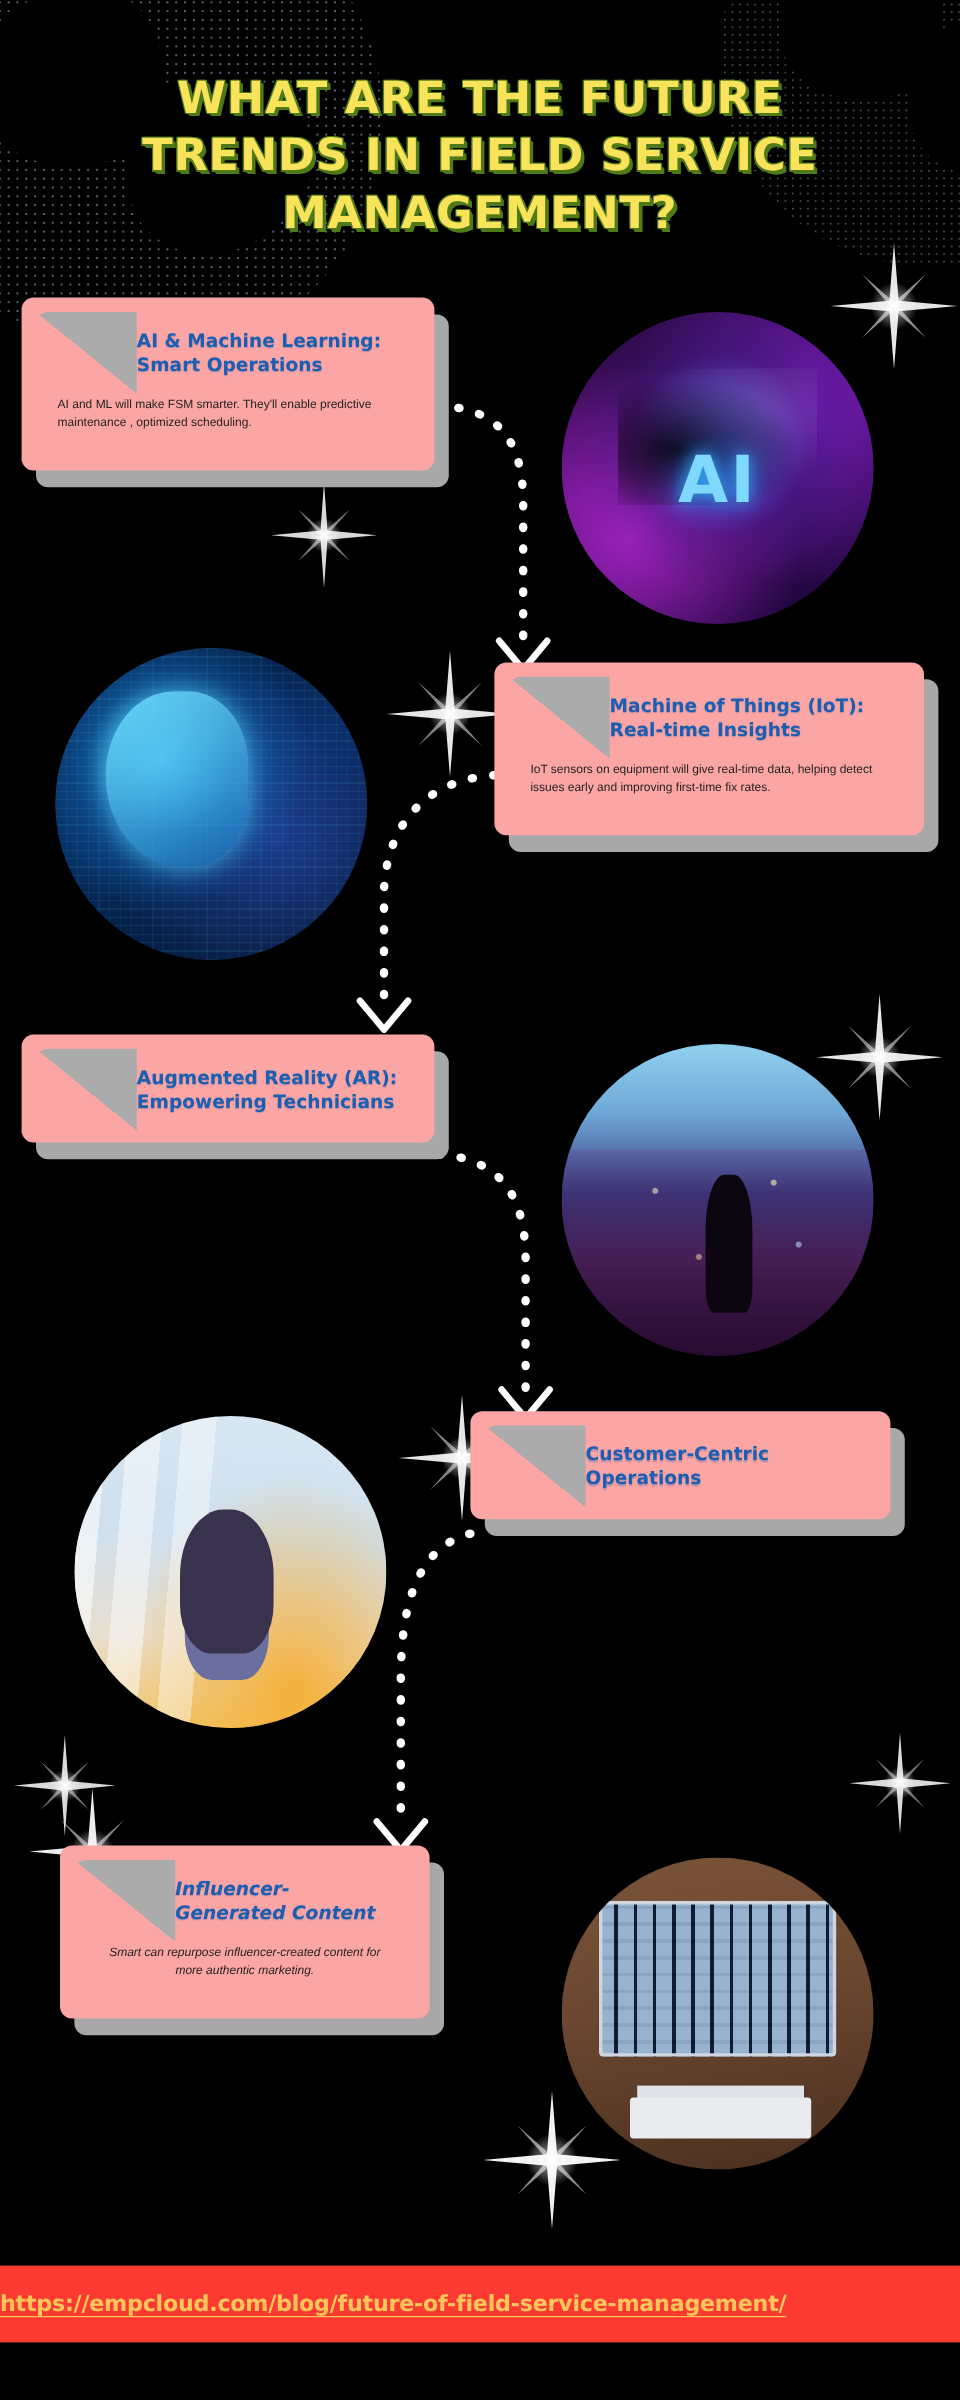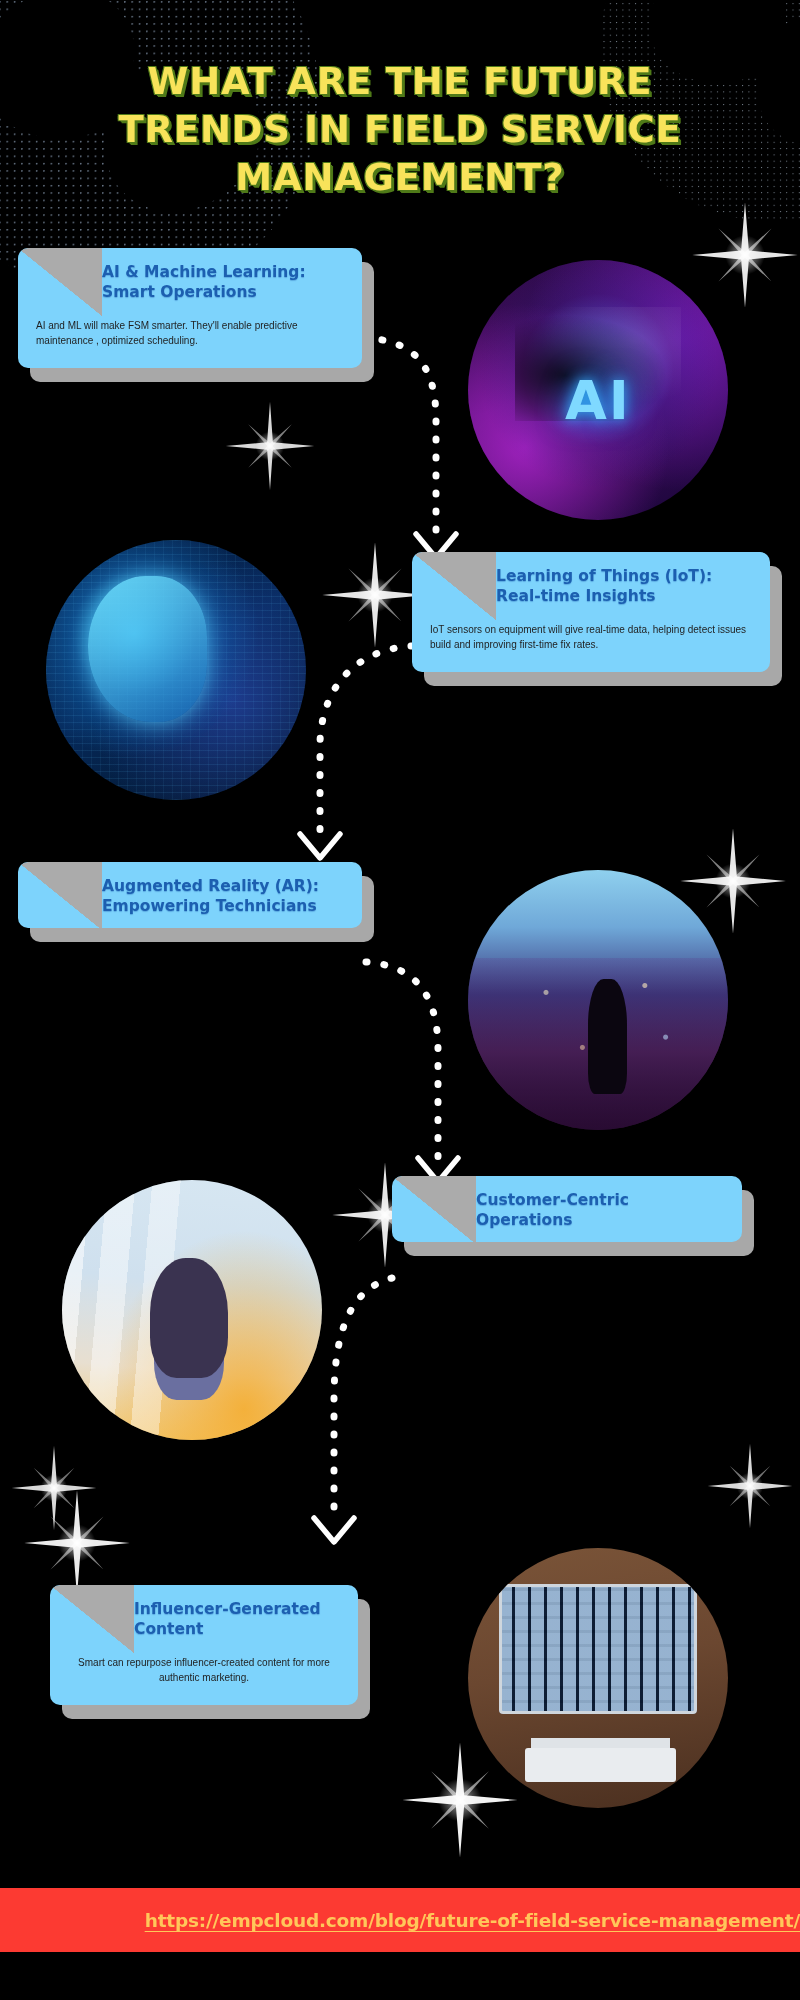--- a/index.html
+++ b/index.html
@@ -58,25 +58,25 @@
   .card-shadow {
     position:absolute;
     left:12px; top:14px;
     width:100%; height:100%;
     background:#a8a8a8;
     border-radius:10px;
     z-index:0;
   }
   .card-body {
     position:relative;
-    background:#7dd3fc;
+    background:#fca5a5;
     border-radius:10px;
     z-index:1;
     overflow:hidden;
-    padding:0;
+    padding:12px;
   }
   .card-head {
     position:relative;
     min-height:66px;
     display:flex;
     align-items:center;
   }
   
   .fold {
     position:absolute; left:0; top:0;
@@ -103,21 +103,21 @@
     line-height:1.52;
     color:#1f1f1f;
   }
   .card-text.center { text-align:center; padding-left:24px; padding-right:24px; }
 
   
   #card-ai            { left:18px;  top:248px;  width:344px; }
   #card-iot           { left:412px; top:552px;  width:358px; }
   #card-ar            { left:18px;  top:862px;  width:344px;border-radius:10px; }
   #card-customer      { left:392px; top:1176px; width:350px; }
-  #card-influencer    { left:50px;  top:1585px; width:308px; }
+  #card-influencer    { left:50px;  top:1538px; width:308px;font-style:italic; }
 
   
   .photo {
     position:absolute;
     border-radius:50%;
     overflow:hidden;
     z-index:4;
   }
   .photo .inner { width:100%; height:100%; position:relative; }
 
@@ -243,21 +243,21 @@
     width:800px; height:2000px;
     z-index:5; pointer-events:none;
   }
 
   
   .url-bar {
     position:absolute;
     left:0; bottom:48px;
     width:800px; height:64px;
     background:#FC3A32;
-    display:flex; align-items:center; justify-content:flex-end;
+    display:flex; align-items:center; justify-content:flex-start;
     z-index:7;
   }
   .url-text {
     font-family:"DejaVu Sans", sans-serif;
     font-weight:700;
     font-size:18.5px;
     letter-spacing:-0.2px;
     color:#FFC75A;
     text-decoration:underline;
     text-underline-offset:4px;
@@ -409,23 +409,23 @@
       </div>
       <div class="card-text">AI and ML will make FSM smarter. They'll enable predictive maintenance , optimized scheduling.</div>
     </div>
   </div>
 
   <div class="card" id="card-iot">
     <div class="card-shadow"></div>
     <div class="card-body">
       <div class="card-head">
         <div class="fold"></div>
-        <div class="card-title">Learning of Things (IoT): Real-time Insights</div>
+        <div class="card-title">Machine of Things (IoT): Real-time Insights</div>
       </div>
-      <div class="card-text">IoT sensors on equipment will give real-time data, helping detect issues build and improving first-time fix rates.</div>
+      <div class="card-text">IoT sensors on equipment will give real-time data, helping detect issues early and improving first-time fix rates.</div>
     </div>
   </div>
 
   <div class="card" id="card-ar">
     <div class="card-shadow"></div>
     <div class="card-body">
       <div class="card-head">
         <div class="fold"></div>
         <div class="card-title">Augmented Reality (AR): Empowering Technicians</div>
       </div>

